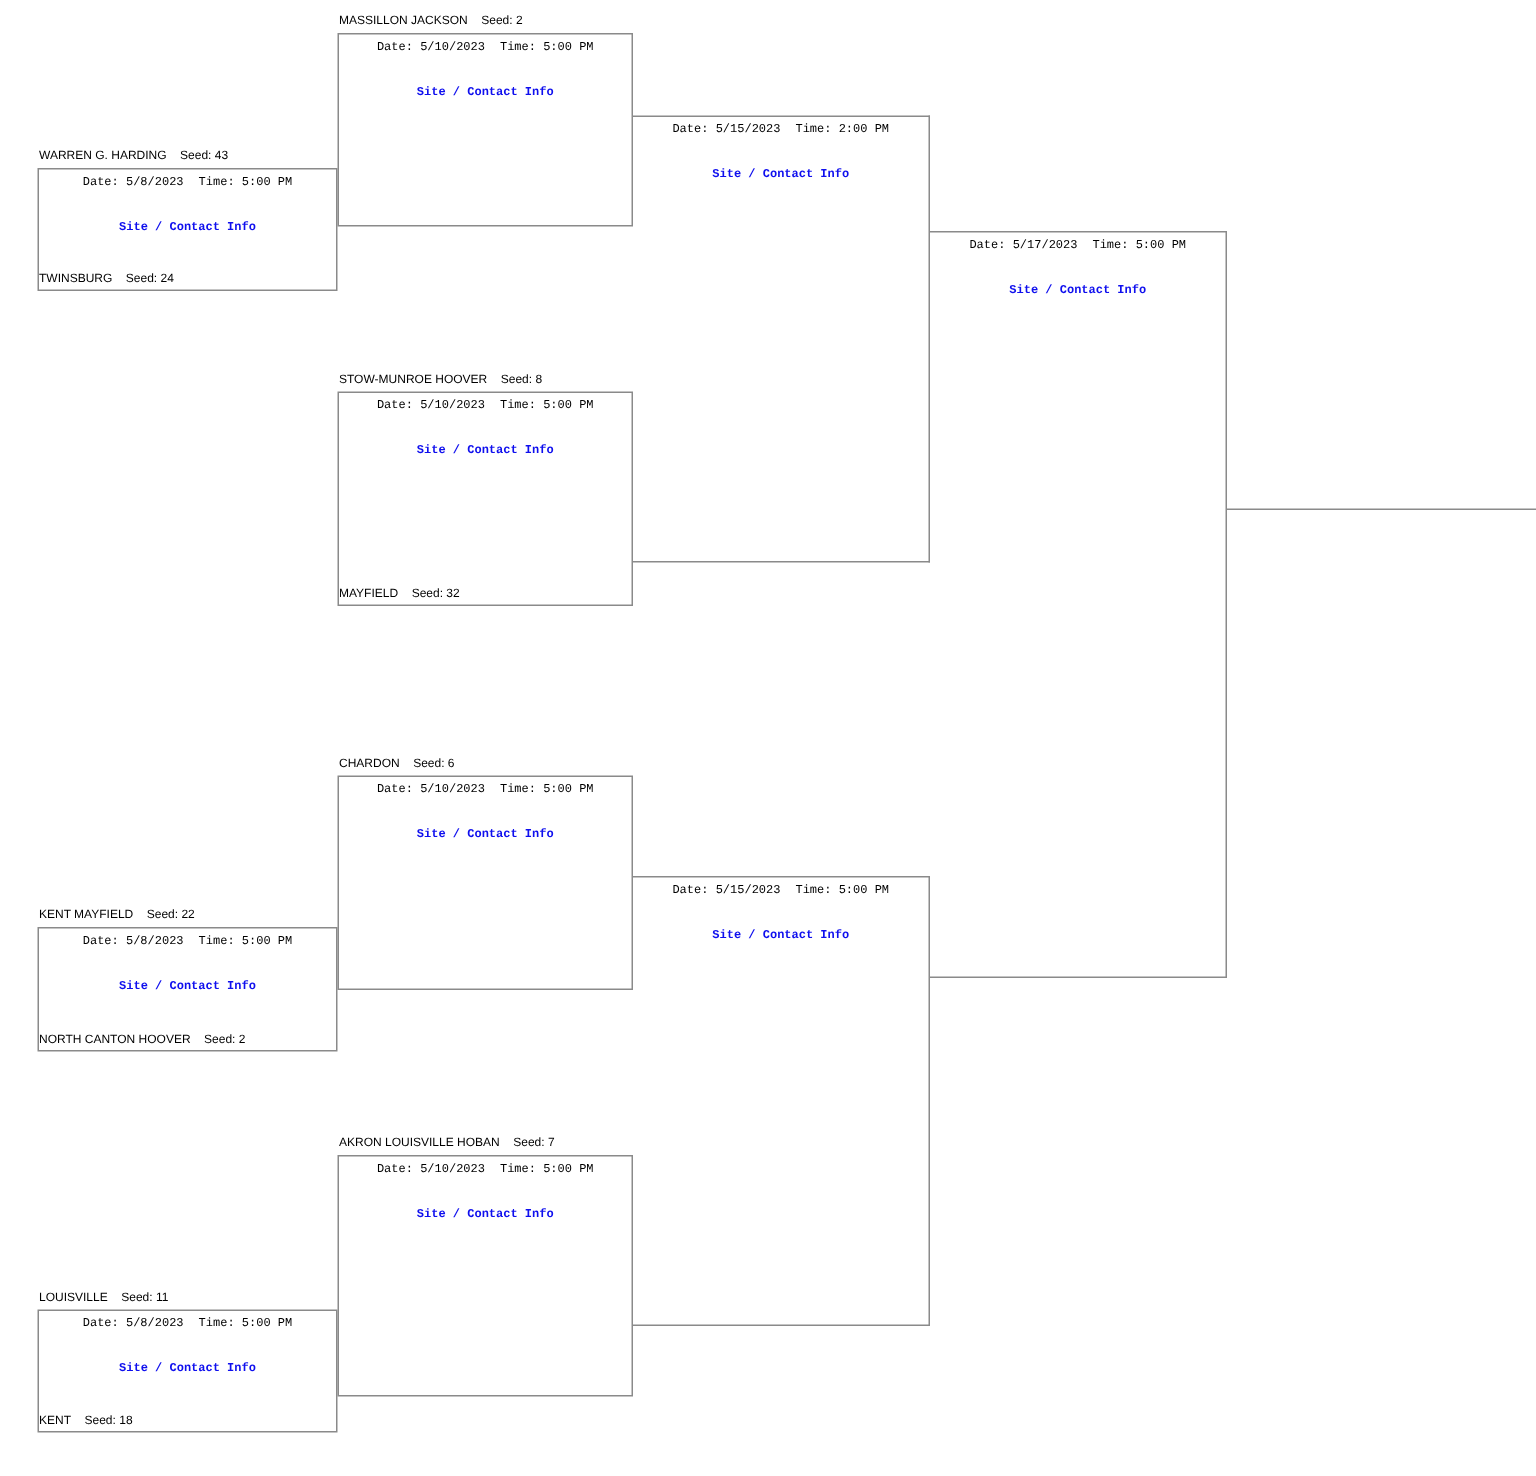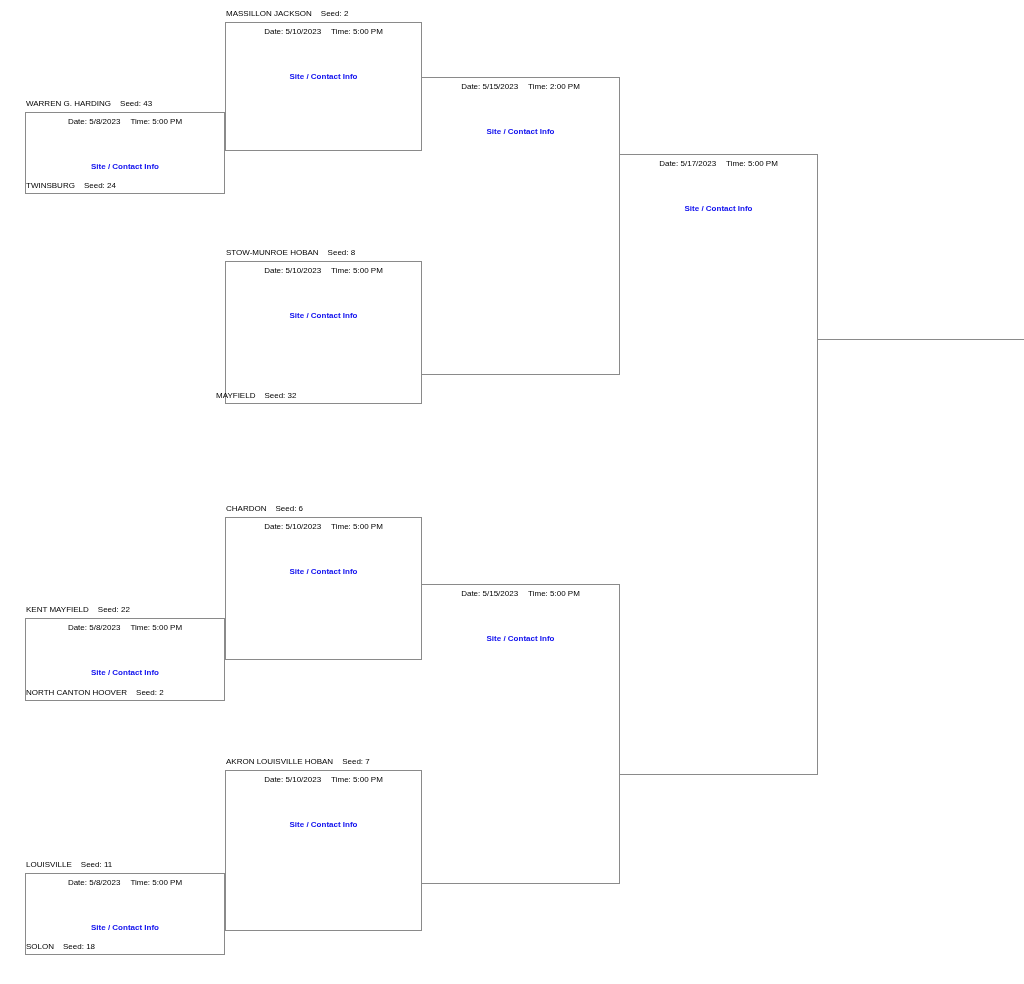--- a/index.html
+++ b/index.html
@@ -11,41 +11,41 @@
     font-family: "Liberation Sans", sans-serif;
     font-size: 8px;
     color: #000000;
     overflow: hidden;
   }
   .box {
     position: absolute;
     box-sizing: border-box;
     border: 1px solid #8a8a8a;
     background: transparent;
+    font-family: Liberation Mono, monospace;
   }
   .box.open-left { border-left: none; }
   .schedule {
     position: absolute;
     top: 4px; left: 0; right: 0;
     display: flex;
     justify-content: center;
     gap: 10px;
     white-space: nowrap;
   }
   .site {
     position: absolute;
     top: 34px; left: 0; right: 0;
     display: block;
     text-align: center;
     font-weight: bold;
     color: #0f0fee;
     text-decoration: none;
     cursor: pointer;
     white-space: nowrap;
-    margin-top: 15px;
   }
   .team {
     position: absolute;
     white-space: nowrap;
     line-height: 10px;
   }
   .team .seed { margin-left: 9px; }
   .champ-line {
     position: absolute;
     height: 0;
@@ -82,21 +82,21 @@
   </div>
 
   <div class="box open-left" style="left:422px;top:77px;width:198px;height:298px">
     <div class="schedule">
       <span>Date: 5/15/2023</span>
       <span>Time: 2:00 PM</span>
     </div>
     <a href="#" class="site">Site / Contact Info</a>
   </div>
 
-  <div class="box open-left" style="left:620px;top:154px;width:198px;height:621px">
+  <div class="box open-left" style="left:620px;top:154px;width:198px;height:498px">
     <div class="schedule">
       <span>Date: 5/17/2023</span>
       <span>Time: 5:00 PM</span>
     </div>
     <a href="#" class="site">Site / Contact Info</a>
   </div>
 
   <div class="box" style="left:225px;top:517px;width:197px;height:143px">
     <div class="schedule">
       <span>Date: 5/10/2023</span>
@@ -142,37 +142,37 @@
   <div class="team" style="left:226px;top:9px">
     <span>MASSILLON JACKSON</span><span class="seed">Seed: 2</span>
   </div>
   <div class="team" style="left:26px;top:99px">
     <span>WARREN G. HARDING</span><span class="seed">Seed: 43</span>
   </div>
   <div class="team" style="left:26px;top:181px">
     <span>TWINSBURG</span><span class="seed">Seed: 24</span>
   </div>
   <div class="team" style="left:226px;top:248px">
-    <span>STOW-MUNROE HOBAN</span><span class="seed">Seed: 8</span>
+    <span>STOW-MUNROE HOOVER</span><span class="seed">Seed: 8</span>
   </div>
-  <div class="team" style="left:216px;top:391px">
+  <div class="team" style="left:226px;top:391px">
     <span>MAYFIELD</span><span class="seed">Seed: 32</span>
   </div>
   <div class="team" style="left:226px;top:504px">
     <span>CHARDON</span><span class="seed">Seed: 6</span>
   </div>
   <div class="team" style="left:26px;top:605px">
     <span>KENT MAYFIELD</span><span class="seed">Seed: 22</span>
   </div>
   <div class="team" style="left:26px;top:688px">
     <span>NORTH CANTON HOOVER</span><span class="seed">Seed: 2</span>
   </div>
   <div class="team" style="left:226px;top:757px">
     <span>AKRON LOUISVILLE HOBAN</span><span class="seed">Seed: 7</span>
   </div>
   <div class="team" style="left:26px;top:860px">
     <span>LOUISVILLE</span><span class="seed">Seed: 11</span>
   </div>
   <div class="team" style="left:26px;top:942px">
-    <span>SOLON</span><span class="seed">Seed: 18</span>
+    <span>KENT</span><span class="seed">Seed: 18</span>
   </div>
 
 </div>
 
 </body></html>

